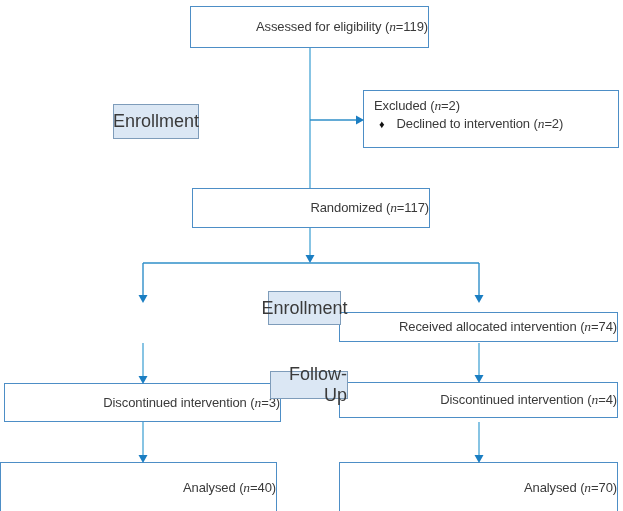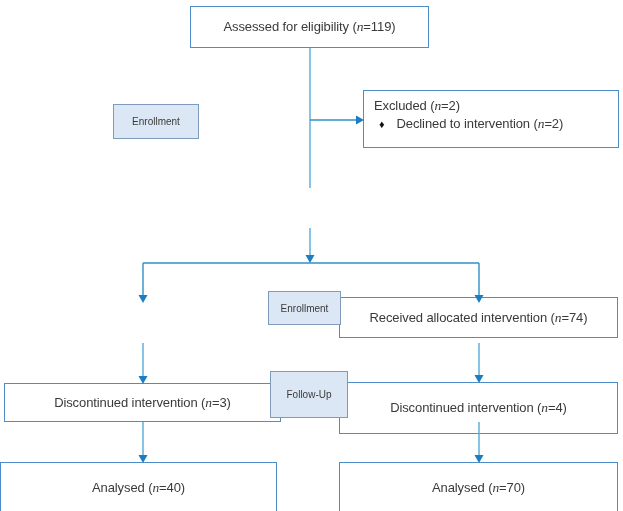--- a/index.html
+++ b/index.html
@@ -1,26 +1,26 @@
 <!DOCTYPE html>
 <html style="--box-border: #4d8ec6; --box-fill: #ffffff; --label-fill: #dbe7f4; --label-border: #7e9cba; --line: #2f8fc9; --line-light: #54abd8; --arrow: #1b7ec2; --text: #3a3a3a; --bullet: #111111; --background: #ffffff;"><head>
 <meta charset="utf-8">
 <style>
   html,body{margin:0;padding:0;background:#fff;}
   .stage{position:relative;width:623px;height:511px;background:var(--background,#fff);
     font-family:"Liberation Sans","DejaVu Sans",sans-serif;color:var(--text,#3a3a3a);
     overflow:hidden;}
   .fbox{position:absolute;background:var(--box-fill,#fff);border:1px solid var(--box-border,#4d8ec6);
-    display:flex;align-items:center;justify-content:center;box-sizing:border-box;
+    display:flex;align-items:center;justify-content:flex-end;box-sizing:border-box;
     font-size:13px;letter-spacing:-0.1px;text-align:center;}
   .fbox .t{white-space:nowrap;}
   .nv{font-style:italic;font-family:"Liberation Serif","DejaVu Serif",serif;font-size:13.5px;}
   .lbox{position:absolute;background:var(--label-fill,#dbe7f4);border:1px solid var(--label-border,#7e9cba);
     display:flex;align-items:center;justify-content:center;box-sizing:border-box;
-    font-size:10px;z-index:5;text-align:right;}
+    font-size:18px;z-index:5;text-align:right;}
   .xbox{position:absolute;background:var(--box-fill,#fff);border:1px solid var(--box-border,#4d8ec6);
     box-sizing:border-box;font-size:13px;letter-spacing:-0.1px;padding:7px 8px 12px 10px;}
   .xline2{display:flex;align-items:baseline;margin-top:2px;padding-left:5px;}
   .bullet{font-size:11px;color:var(--bullet,#111);margin-right:12px;}
   svg.conn{position:absolute;left:0;top:0;z-index:8;pointer-events:none;}
   .cline{stroke:var(--line,#2f8fc9);stroke-width:1.4;fill:none;}
   .clight{stroke:var(--line-light,#54abd8);}
   .chead{fill:var(--arrow,#1b7ec2);stroke:none;}
 </style>
 </head>
@@ -33,49 +33,52 @@
   </div>
 
   <div class="xbox" style="left:363px;top:90px;width:256px;height:58px">
     <div><span>Excluded (</span><i class="nv">n</i><span>=2)</span></div>
     <div class="xline2">
       <span class="bullet">♦</span>
       <span><span>Declined to intervention (</span><i class="nv">n</i><span>=2)</span></span>
     </div>
   </div>
 
+  <div class="fbox" style="left:192px;top:188px;width:238px;height:40px">
+    <span class="t"><span>Randomized (</span><i class="nv">n</i><span>=117)</span></span>
+  </div>
 
 
-  <div class="fbox" style="left:339px;top:297px;width:279px;height:41px">
+  <div class="fbox" style="left:339px;top:312px;width:279px;height:30px">
     <span class="t"><span>Received allocated intervention (</span><i class="nv">n</i><span>=74)</span></span>
   </div>
 
   <div class="fbox" style="left:4px;top:383px;width:277px;height:39px">
     <span class="t"><span>Discontinued intervention (</span><i class="nv">n</i><span>=3)</span></span>
   </div>
 
-  <div class="fbox" style="left:339px;top:382px;width:279px;height:52px">
+  <div class="fbox" style="left:339px;top:382px;width:279px;height:36px">
     <span class="t"><span>Discontinued intervention (</span><i class="nv">n</i><span>=4)</span></span>
   </div>
 
   <div class="fbox" style="left:0;top:462px;width:277px;height:52px">
     <span class="t"><span>Analysed (</span><i class="nv">n</i><span>=40)</span></span>
   </div>
 
   <div class="fbox" style="left:339px;top:462px;width:279px;height:52px">
     <span class="t"><span>Analysed (</span><i class="nv">n</i><span>=70)</span></span>
   </div>
 
   <div class="lbox" style="left:113px;top:104px;width:86px;height:35px;z-index:2">
     <span>Enrollment</span>
   </div>
   <div class="lbox" style="left:268px;top:291px;width:73px;height:34px">
     <span>Enrollment</span>
   </div>
-  <div class="lbox" style="left:270px;top:371px;width:78px;height:47px">
+  <div class="lbox" style="left:270px;top:371px;width:78px;height:28px">
     <span>Follow-Up</span>
   </div>
 
   <svg class="conn" width="623" height="511" viewBox="0 0 623 511">
     <g>
       <line class="cline clight" x1="310" y1="48" x2="310" y2="188"></line>
     </g>
     <g>
       <line class="cline" x1="310" y1="120" x2="357" y2="120"></line>
       <polygon class="chead" points="356,115.5 356,124.5 364,120"></polygon>

